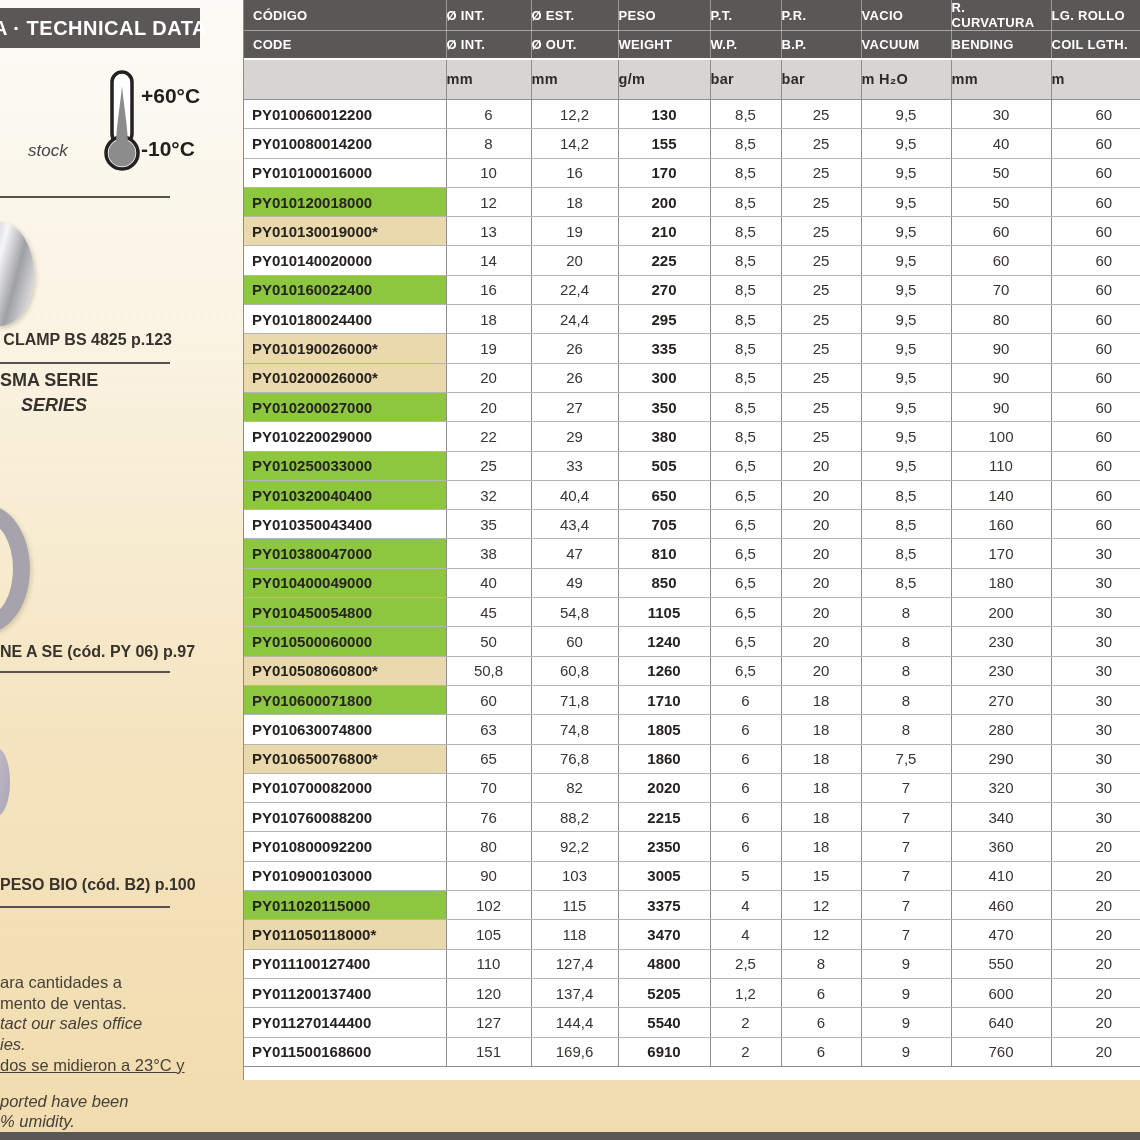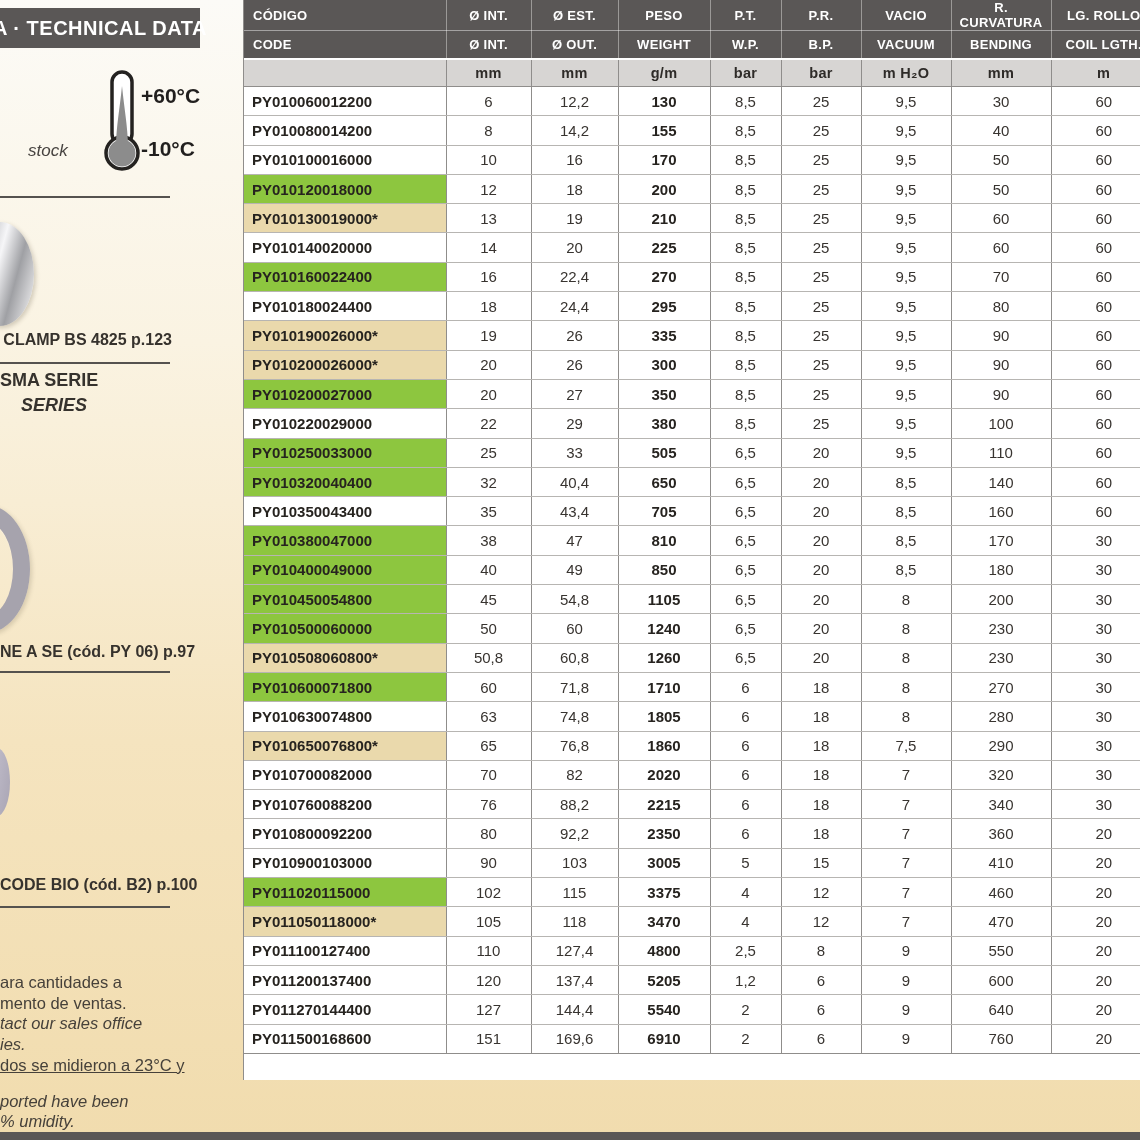--- a/index.html
+++ b/index.html
@@ -53,27 +53,27 @@
   .notes{position:absolute;left:0;top:972px;width:228px;font-size:16.5px;color:#46413a;}
   .note-line{line-height:20.5px;white-space:nowrap;}
   .note-line.italic{font-style:italic;}
 
   
   .table-wrap{position:absolute;left:243px;top:0;width:912px;height:1080px;background:#fff;
     border-left:1px solid var(--grid-v);}
   table{border-collapse:collapse;table-layout:fixed;width:912px;}
   thead th{
     background:var(--dark);color:#fff;font-weight:bold;font-size:13px;letter-spacing:.3px;
-    text-align:center;height:28px;border-right:1px solid #9b9997;
+    text-align:left;height:28px;border-right:1px solid #9b9997;
   }
   thead tr.hr-top th{border-bottom:1px solid rgba(255,255,255,.45);}
   thead tr.hr-bot th{border-bottom:2px solid #fff;}
   thead th.first{text-align:left;padding-left:9px;}
   thead tr.hr-units th{
-    background:var(--units-bg);color:#2e2b28;font-size:14.5px;height:28px;
+    background:var(--units-bg);color:#2e2b28;font-size:14.5px;height:41px;
     border-right:1px solid var(--grid-v);border-bottom:1px solid var(--grid-v);
   }
   tbody td{
     height:29.3px;font-size:15px;text-align:center;color:#383430;background:#fff;
     border-right:1px solid var(--grid-v);border-bottom:1px solid var(--grid-h);
     overflow:hidden;white-space:nowrap;
   }
   tbody td.code{text-align:left;padding-left:8px;font-weight:bold;color:#26231f;font-size:15px;}
   tbody td.bold{font-weight:bold;color:#26231f;}
   tbody td.green{background:var(--green);}
@@ -111,21 +111,21 @@
 
   <div class="caption series1">SMA SERIE</div>
   <div class="caption series2">SERIES</div>
 
   <div class="photo-bend"></div>
   <div class="caption fitting-caption">NE A SE (cód. PY 06) p.97</div>
 
   <div class="divider d3"></div>
 
   <div class="photo-piston"></div>
-  <div class="caption piston-caption">CODE BIO (cód. B2) p.100</div>
+  <div class="caption piston-caption">PESO BIO (cód. B2) p.100</div>
 
   <div class="divider d4"></div>
 
   <div class="notes">
       <div class="note-line">ara cantidades a</div>
       <div class="note-line">mento de ventas.</div>
       <div class="note-line italic">tact our sales office</div>
       <div class="note-line italic">ies.</div>
       <div class="note-line" style="margin-top: 1px; text-decoration: underline;">dos se midieron a 23°C y</div>
       <div class="note-line italic" style="margin-top: 15px;">ported have been</div>

